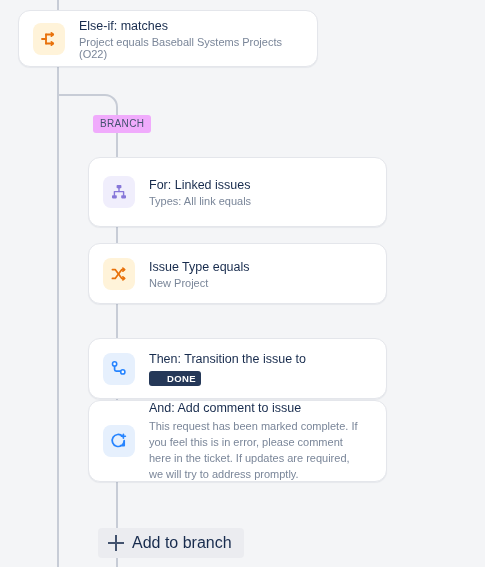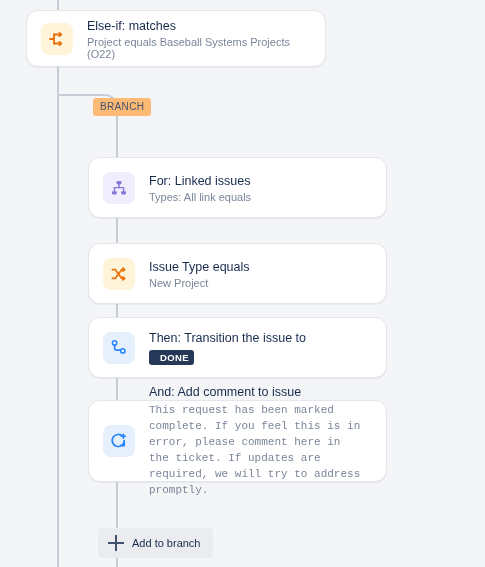--- a/index.html
+++ b/index.html
@@ -39,22 +39,22 @@
     width: 62px;
     height: 473px;
     pointer-events: none;
   }
   .branch-stem svg { display: block; }
 
   
   .branch-pill {
     position: absolute;
     left: 93px;
-    top: 98px;
-    background: #fdba74;
+    top: 115px;
+    background: #f0abfc;
     color: #42526e;
     font-size: 10px;
     letter-spacing: 0.35px;
     padding: 3px 7px 3px 7px;
     border-radius: 3px;
     line-height: 12px;
     font-family: "Liberation Sans", sans-serif;
   }
 
   
@@ -62,36 +62,36 @@
     position: absolute;
     background: #ffffff;
     border: 1px solid #e4e6eb;
     border-radius: 12px;
     display: flex;
     align-items: center;
     box-shadow: 0 1px 1px rgba(9,30,66,0.06);
   }
 
   .card.root {
-    left: 26px;
+    left: 18px;
     top: 10px;
     width: 300px;
     height: 57px;
     padding: 0 14px;
   }
 
   .card.child {
     left: 88px;
     width: 299px;
     padding: 0 14px;
   }
 
-  .card.c1 { top: 157px; height: 61px; align-items: center; }
+  .card.c1 { top: 157px; height: 70px; align-items: center; }
   .card.c2 { top: 243px; height: 61px; align-items: center; }
-  .card.c3 { top: 317px; height: 61px; }
+  .card.c3 { top: 338px; height: 61px; }
   .card.c4 { top: 400px; height: 82px; }
 
   
   .icon-tile {
     flex: 0 0 auto;
     width: 32px;
     height: 32px;
     border-radius: 8px;
     display: flex;
     align-items: center;
@@ -118,33 +118,32 @@
     font-size: 11px;
     line-height: 12px;
     color: #7a8699;
     margin-top: 2px;
     font-family: "Liberation Sans", sans-serif;
   }
 
   .card-sub.multiline {
     line-height: 16px;
     max-width: 216px;
-    font-family: Liberation Mono, monospace;
   }
 
   
   .lozenge {
     display: inline-block;
     margin-top: 4px;
     background: #253858;
     color: #ffffff;
     font-size: 9.5px;
     font-weight: bold;
     letter-spacing: 0.4px;
-    padding: 2px 5px 2px 11px;
+    padding: 2px 5px 2px 18px;
     border-radius: 3px;
     line-height: 11px;
     font-family: "Liberation Sans", sans-serif;
   }
 
   
   .add-branch-btn {
     position: absolute;
     left: 98px;
     top: 528px;
@@ -171,21 +170,21 @@
     position: absolute;
     background: #42526e;
   }
   .add-branch-btn .plus::before {
     left: 7px; top: 0; width: 2px; height: 16px;
   }
   .add-branch-btn .plus::after {
     top: 7px; left: 0; height: 2px; width: 16px;
   }
   .add-branch-btn .btn-label {
-    font-size: 11px;
+    font-size: 16px;
     color: #172b4d;
     line-height: 16px;
   }
 </style>
 </head>
 <body>
 
 <div class="canvas">
 
   <div class="trunk-line"></div>

